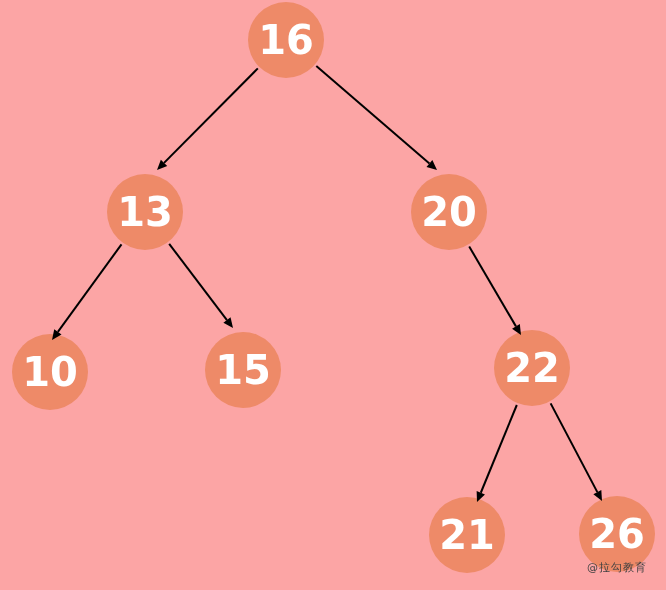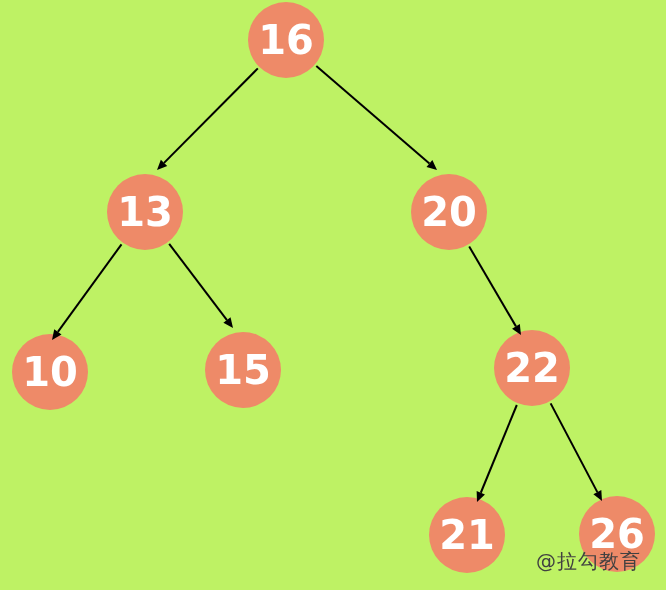--- a/index.html
+++ b/index.html
@@ -20,33 +20,33 @@
     left: 0;
     top: 0;
   }
   .node-label-text {
     font-family: "DejaVu Sans", "Liberation Sans", sans-serif;
     font-size: 40px;
     font-weight: bold;
   }
   .watermark {
     position: absolute;
-    right: 25px;
+    right: 19px;
     bottom: 15px;
-    font-size: 20px;
+    font-size: 11px;
     letter-spacing: 1px;
     font-family: "DejaVu Sans", "Liberation Sans", sans-serif;
     z-index: 5;
     user-select: none;
   }
 </style>
 </head>
 <body>
 
-<div class="canvas" style="background: #bef264;">
+<div class="canvas" style="background: #fca5a5;">
   <svg id="tree-svg" width="666" height="590" viewBox="0 0 666 590" xmlns="http://www.w3.org/2000/svg">
       <g>
         <g>
           <circle cx="286" cy="40" r="38" fill="#ee8a68"></circle>
           <text x="286" y="40" fill="#ffffff" text-anchor="middle" dy="0.36em" class="node-label-text">16</text>
         </g>
         <g>
           <circle cx="145" cy="212" r="38" fill="#ee8a68"></circle>
           <text x="145" y="212" fill="#ffffff" text-anchor="middle" dy="0.36em" class="node-label-text">13</text>
         </g>

